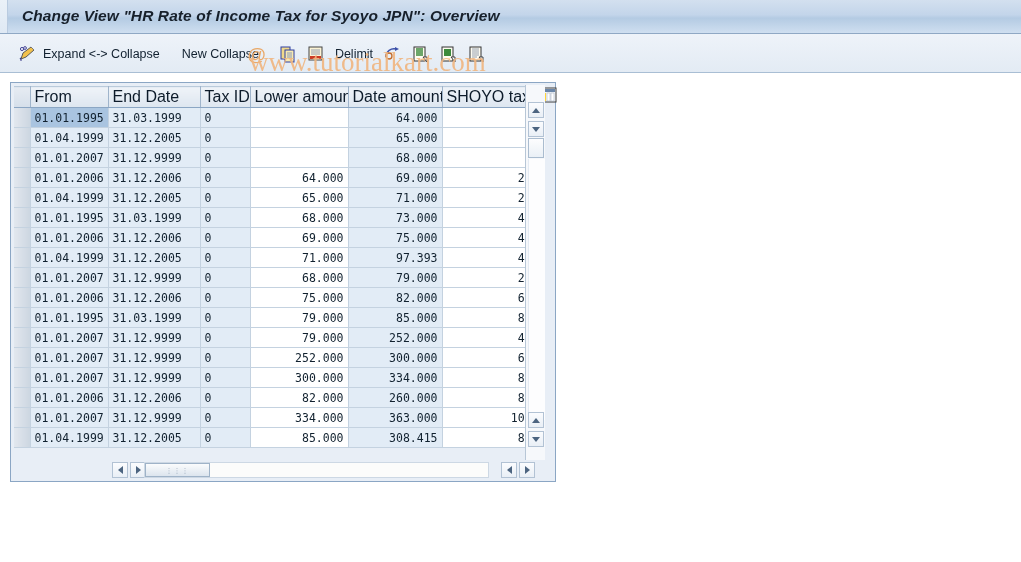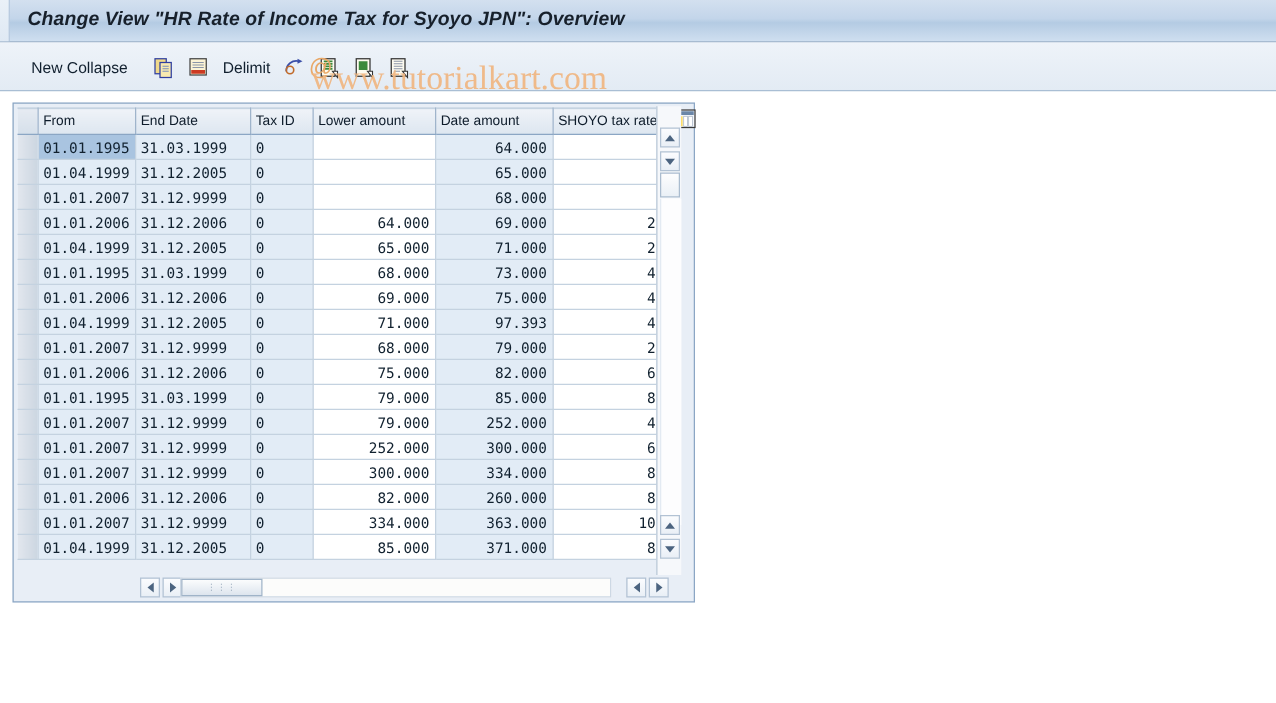--- a/index.html
+++ b/index.html
@@ -65,21 +65,21 @@
   }
   .grid-wrap{position:absolute;left:3px;top:3px;width:538px;height:375px;}
 
   table.grid{border-collapse:collapse;table-layout:fixed;width:522px;}
   table.grid th{
     height:21px;padding:0 4px;
     background:linear-gradient(to bottom,#eff3f8,#dde6f0);
     border-right:1px solid #9fb4cb;
     border-bottom:1px solid #8ba6c4;
     border-top:1px solid #b9cada;
-    font-weight:normal;font-size:11px;text-align:left;color:#0d1b2a;
+    font-weight:normal;font-size:16px;text-align:left;color:#0d1b2a;
     white-space:nowrap;overflow:hidden;box-sizing:border-box;
   }
   table.grid th.sel-col{width:16px;padding:0;background:linear-gradient(to bottom,#e6ebf2,#d5dfea);border-right:1px solid #9fb4cb;}
   table.grid td{
     height:20px;padding:0 4px;font-size:12px;
     border-right:1px solid #c4d2e0;
     border-bottom:1px solid #c4d2e0;
     white-space:nowrap;overflow:hidden;box-sizing:border-box;
     font-family:"DejaVu Sans Mono", monospace;
     font-size:11.5px;color:#11212f;
@@ -156,20 +156,32 @@
 <div class="screen">
 
   <div class="titlebar">
     <div class="edge"></div>
     <div class="title-text">Change View "HR Rate of Income Tax for Syoyo JPN": Overview</div>
   </div>
 
   <div class="toolbar">
     <div class="tb-inner">
 
+      <div class="tb-btn">
+        <span class="tb-ico">
+          <svg width="20" height="20" viewBox="0 0 20 20">
+            <path d="M4 15 L6 9 L14 3 L17 6 L9 13 Z" fill="#f2c14c" stroke="#5b5b5b" stroke-width="1"></path>
+            <path d="M14 3 L17 6" stroke="#7a7a7a" stroke-width="1"></path>
+            <path d="M3 16 L5 16 M3 14 L4 15" stroke="#3a3a8a" stroke-width="1.2" fill="none"></path>
+            <circle cx="5" cy="5" r="1.6" fill="none" stroke="#4a4a9a" stroke-width="1"></circle>
+            <circle cx="8" cy="4" r="1.4" fill="none" stroke="#4a4a9a" stroke-width="1"></circle>
+          </svg>
+        </span>
+        <span style="margin-left:6px">Expand &lt;-&gt; Collapse</span>
+      </div>
 
       <span class="tb-sep"></span>
 
       <div class="tb-btn">
         <span>New Collapse</span>
       </div>
 
       <span class="tb-sep"></span>
 
       <div class="tb-btn" style="padding:0 4px">
@@ -401,21 +413,21 @@
               <td class="w-low num c-white">334.000</td>
               <td class="w-up num c-blue">363.000</td>
               <td class="w-rate num c-white">10,</td>
             </tr>
             <tr>
               <td class="selcell"></td>
               <td class="w-from c-blue">01.04.1999</td>
               <td class="w-end c-blue">31.12.2005</td>
               <td class="w-tax c-blue">0</td>
               <td class="w-low num c-white">85.000</td>
-              <td class="w-up num c-blue">371.000</td>
+              <td class="w-up num c-blue">308.415</td>
               <td class="w-rate num c-white">8,</td>
             </tr>
           </tbody>
       </table>
     </div>
 
     <div style="position:absolute;left:528px;top:3px;width:18px;height:18px;">
       <svg width="18" height="18" viewBox="0 0 18 18">
         <rect x="1" y="2" width="16" height="14" fill="#f2f5f9" stroke="#3a3a3a" stroke-width="1"></rect>
         <rect x="2" y="3" width="14" height="3" fill="#6a86a8"></rect>

